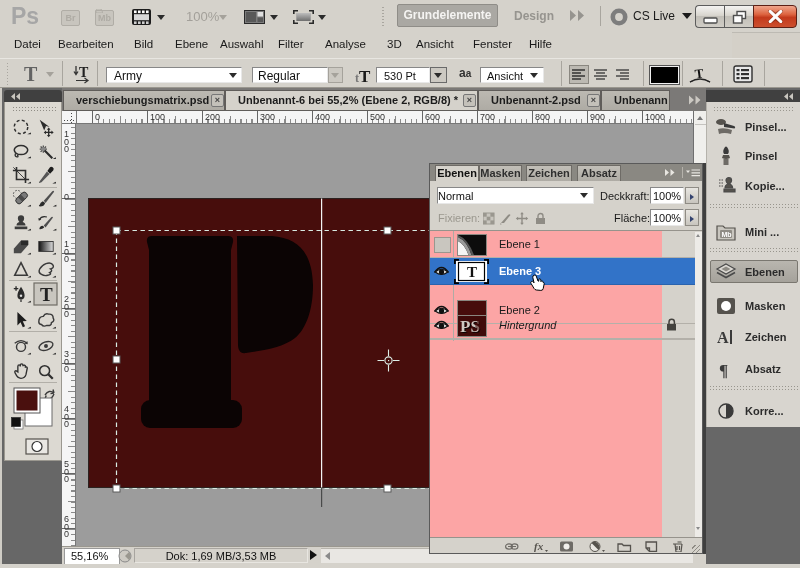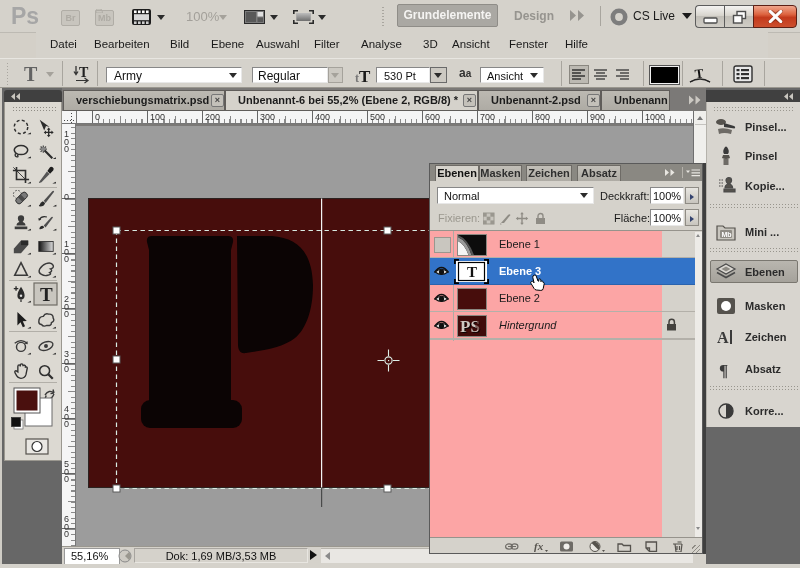--- a/index.html
+++ b/index.html
@@ -11,35 +11,35 @@
   .pslogo{left:11px;top:3px;font-size:23px;font-weight:bold;color:#a6a6a6;letter-spacing:0px;}
   .appbtn{top:10px;width:17px;height:14px;background:#c8c5be;border:1px solid #b0ada6;border-radius:2px;
           color:#aeaba4;font-size:9px;font-weight:bold;text-align:center;line-height:14px;}
   .grayed{color:#a3a09a;}
   .tdrop{width:0;height:0;border-left:4px solid transparent;border-right:4px solid transparent;border-top:5px solid #2b2b2b;}
   .tdropg{width:0;height:0;border-left:4px solid transparent;border-right:4px solid transparent;border-top:5px solid #a5a29b;}
   
   .winbtn{top:5px;height:21px;border:1px solid #5c5c5c;border-radius:3px;
           background:linear-gradient(#f4f3f1,#d8d5ce 45%,#c2bfb8 50%,#d0cdc6);}
   
-  #menubar{left:0;top:32px;width:732px;height:26px;background:#d5d2cb;font-size:11.5px;color:#1a1a1a;margin-left:36px;}
+  #menubar{left:0;top:32px;width:732px;height:26px;background:#d5d2cb;font-size:11.5px;color:#1a1a1a;}
   #menubar span{position:absolute;top:6px;}
   
   #optionsbar{left:0;top:58px;width:800px;height:30px;background:#d5d2cb;border-top:1px solid #e8e6e1;border-bottom:1px solid #9a978f;box-sizing:border-box;}
   .vsep{top:2px;width:1px;height:25px;background:#a8a59e;}
   .field{background:#fff;border:1px solid #888;border-bottom-color:#e8e8e8;border-right-color:#e8e8e8;
          font-size:12px;color:#111;}
   
   #main{left:0;top:88px;width:800px;height:476px;background:#9c9c9c;}
   #leftdark{left:0;top:0;width:62px;height:476px;background:#676767;}
   
   #toolhead{left:4px;top:2px;width:58px;height:12px;background:#404040;border-radius:3px 3px 0 0;}
   #toolbody{left:4px;top:14px;width:58px;height:359px;background:#dcd9d2;border:1px solid #9a978f;border-top:none;box-sizing:border-box;}
   
-  #tabbar{left:62px;top:0;width:644px;height:38px;background:#7b7977;}
+  #tabbar{left:62px;top:0;width:644px;height:23px;background:#7b7977;}
   .doctab{top:2px;height:21px;background:linear-gradient(#bcb9b2,#aeaba4);border:1px solid #605d5a;box-sizing:border-box;
           font-size:11px;font-weight:bold;color:#1c1c1c;white-space:nowrap;overflow:hidden;}
   .doctab.active{background:#d5d2cb;}
   .tabx{position:absolute;width:11px;height:11px;border:1px solid #777;border-radius:2px;background:#c4c1ba;
         font-size:9px;line-height:10px;text-align:center;color:#444;}
   
   #hruler{left:62px;top:23px;width:631px;height:13px;background:#f5f5f5;border-bottom:1px solid #777;box-sizing:border-box;}
   #vruler{left:62px;top:23px;width:14px;height:435px;background:#f5f5f5;border-right:1px solid #777;box-sizing:border-box;}
   
   #canvas{left:88px;top:110px;width:555px;height:290px;background:#470d0c;border:1px solid #2b2220;box-sizing:border-box;}
@@ -484,21 +484,21 @@
             <path d="M0 0 L4 3.5 L0 7 Z M5.5 0 L9.5 3.5 L5.5 7 Z" fill="#e8e6e1"></path>
           </svg>
         <div class="abs" style="left:252px;top:3px;width:1px;height:11px;background:#b5b2ab;"></div>
         <svg class="abs" style="left:256px;top:5px;" width="15" height="8">
             <path d="M0 1.5 L4 1.5 L2 4 Z" fill="#e8e6e1"></path>
             <g stroke="#e8e6e1" stroke-width="1.2">
               <path d="M5.5 1 H14 M5.5 3.8 H14 M5.5 6.6 H14"></path>
             </g>
           </svg>
       </div>
-      <div class="abs field" style="left:7px;top:23px;width:157px;height:17px;line-height:17px;padding-left:6px;box-sizing:border-box;font-size:11px;">Normal</div>
+      <div class="abs field" style="left:7px;top:23px;width:157px;height:17px;line-height:17px;box-sizing:border-box;font-size:11px;">Normal</div>
       <div class="abs tdrop" style="left:150px;top:29px;"></div>
       <div class="lbl" style="left:170px;top:26px;">Deckkraft:</div>
       <div class="abs field" style="left:220px;top:23px;width:34px;height:17px;line-height:17px;box-sizing:border-box;font-size:11px;text-align:center;">100%</div>
       <div class="arrbtn" style="left:255px;top:23px;"></div>
       <div class="lbl" style="left:8px;top:48px;color:#9b988f;">Fixieren:</div>
       <svg class="abs" style="left:53px;top:48px;" width="70" height="13" viewBox="0 0 70 13">
         <g fill="#9a978f">
           <rect x="0" y="1" width="11" height="11" fill="#c8c5be" stroke="#9a978f"></rect>
           <rect x="0" y="1" width="3.7" height="3.7"></rect>
             <rect x="7.4" y="1" width="3.7" height="3.7"></rect>
@@ -543,21 +543,21 @@
             <g stroke="#000" stroke-width="2" fill="none">
               <path d="M0.8 5 V0.8 H5 M30 0.8 H34.2 V5 M34.2 20 V24.2 H30 M5 24.2 H0.8 V20"></path>
             </g>
             <text x="13" y="18" font-family="Liberation Serif" font-size="15" font-weight="bold" fill="#111">T</text>
           </svg>
           <div class="lname" style="left:69px;color:#fff;font-weight:bold;">Ebene 3</div>
           <svg class="abs" style="left:99px;top:16px;" width="16" height="17" viewBox="0 0 16 17">
             <path d="M5.2 1.2 Q6.6 0.4 7.2 2 L9 7 L9.8 7.2 L9.8 5.8 Q9.8 4.6 10.9 4.8 Q11.8 5 11.8 6.2 L11.9 7.6 Q12.2 6.6 13.2 7 Q14.2 7.4 14 8.4 L14.4 8.4 Q15.4 8.6 15.2 9.8 L14.2 14.6 Q13.8 16.6 11.8 16.4 L7.4 16 Q5.8 15.8 5 14.4 L2 9.4 Q1.2 8 2.6 7.4 Q3.6 7 4.4 8 L5 8.8 L3.8 3.4 Q3.4 1.8 5.2 1.2 Z" fill="#fff" stroke="#000" stroke-width="1"></path>
           </svg>
         </div>
-        <div class="lrow" style="top:54px;padding-left:32px;">
+        <div class="lrow" style="top:66px;padding-left:32px;">
           <svg class="abs eye" style="left:3px;top:7px;" width="17" height="12" viewBox="0 0 17 12">
               <path d="M1.5 7.5 Q8.5 -2.5 15.5 7.5" fill="none" stroke="#111" stroke-width="1.4"></path>
               <path d="M2.2 7 Q8.5 1.5 14.8 7 Q8.5 12 2.2 7 Z" fill="#f6f6f6" stroke="#111" stroke-width="1.1"></path>
               <circle cx="8.5" cy="7" r="2.7" fill="#111"></circle>
             </svg>
           <div class="abs thumb" style="left:27px;top:3px;width:28px;height:20px;background:#470d0c;"></div>
           <div class="lname" style="left:69px;">Ebene 2</div>
         </div>
         <div class="lrow" style="top:81px;">
           <svg class="abs eye" style="left:3px;top:7px;" width="17" height="12" viewBox="0 0 17 12">

